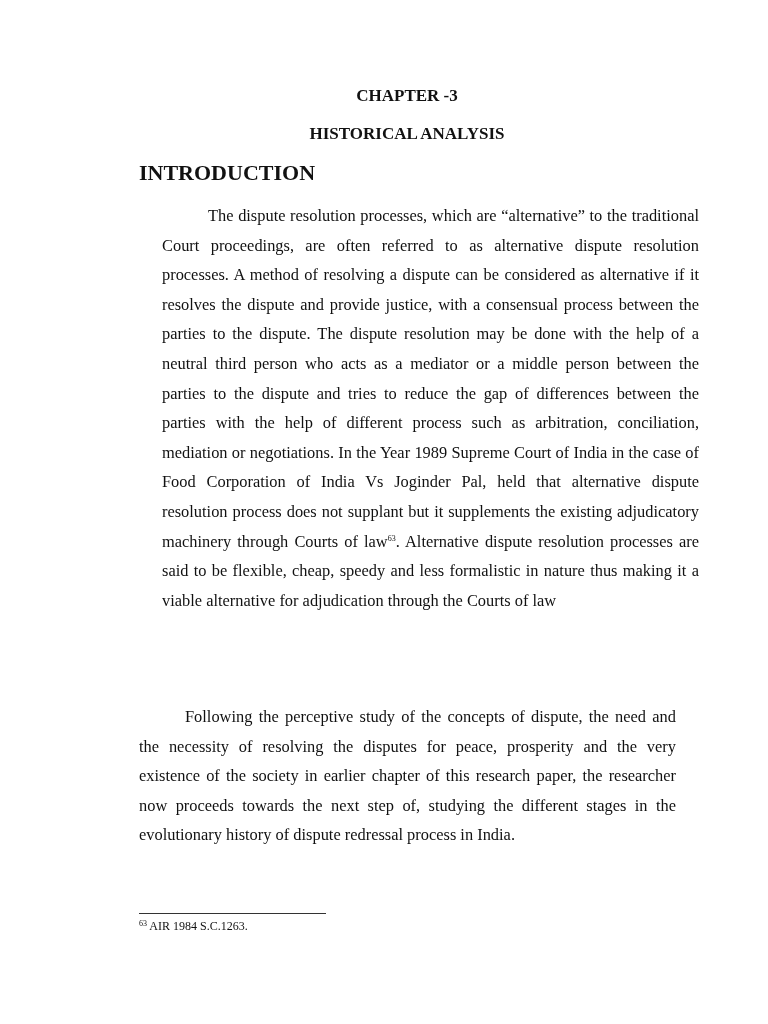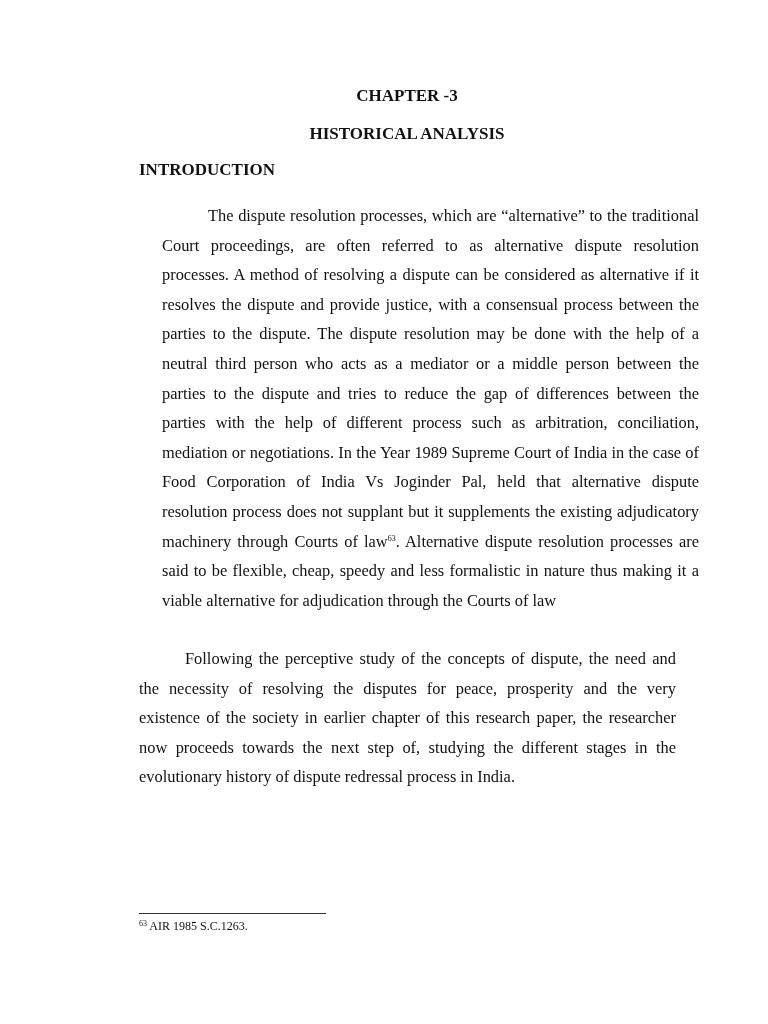--- a/index.html
+++ b/index.html
@@ -3,26 +3,26 @@
   <meta charset="utf-8">
   <style>
     html, body { margin: 0; padding: 0; background: #ffffff; }
     body { width: 768px; height: 1024px; position: relative; overflow: hidden;
            font-family: "Liberation Serif", "DejaVu Serif", serif; color: #111111; }
     .page { position: absolute; left: 0; top: 0; width: 768px; height: 1024px; background: #ffffff; font-family: Liberation Serif, serif; }
     .chapter { position: absolute; top: 86px; left: 0; width: 768px; text-align: center;
                font-weight: bold; font-size: 17px; padding-left: 46px; box-sizing: border-box; }
     .title { position: absolute; top: 124px; left: 0; width: 768px; text-align: center;
              font-weight: bold; font-size: 17px; padding-left: 46px; box-sizing: border-box; }
-    .intro { position: absolute; top: 160px; left: 139px; font-weight: bold; font-size: 17px; }
+    .intro { position: absolute; top: 160px; left: 139px; font-weight: bold; font-size: 22px; }
     .para { position: absolute; left: 139px; width: 537px; font-size: 16.4px; line-height: 29.6px;
             text-align: justify; margin: 0; }
     .para .indent { display: inline-block; width: 46px; }
     .p1 { top: 201px; margin-left: 23px; }
-    .p2 { top: 644px; }
+    .p2 { top: 702px; }
     sup.fn { font-size: 8px; vertical-align: 6px; line-height: 0; }
     .fn-rule { position: absolute; left: 139px; top: 913px; width: 187px; height: 0;
                border-top: 1.4px solid #333333; }
     .footnote { position: absolute; left: 139px; top: 919px; font-size: 12px; }
     .footnote sup { font-size: 8px; vertical-align: 4px; line-height: 0; }
     .pagenum { position: absolute; top: 937px; left: 0; width: 768px; text-align: center;
                font-weight: bold; font-size: 17px; padding-left: 46px; box-sizing: border-box; }
   </style>
 </head>
 <body>
@@ -30,15 +30,15 @@
 <div class="page">
   <div class="chapter">CHAPTER -3</div>
   <div class="title">HISTORICAL ANALYSIS</div>
   <div class="intro">INTRODUCTION</div>
 
   <p class="para p1"><span class="indent"></span><span>The dispute resolution processes, which are “alternative” to the traditional Court proceedings, are often referred to as alternative dispute resolution processes. A method of resolving a dispute can be considered as alternative if it resolves the dispute and provide justice, with a consensual process between the parties to the dispute. The dispute resolution may be done with the help of a neutral third person who acts as a mediator or a middle person between the parties to the dispute and tries to reduce the gap of differences between the parties with the help of different process such as arbitration, conciliation, mediation or negotiations. In the Year 1989 Supreme Court of India in the case of Food Corporation of India Vs Joginder Pal, held that alternative dispute resolution process does not supplant but it supplements the existing adjudicatory machinery through Courts of law</span><sup class="fn">63</sup><span>. Alternative dispute resolution processes are said to be flexible, cheap, speedy and less formalistic in nature thus making it a viable alternative for adjudication through the Courts of law</span></p>
 
   <p class="para p2"><span class="indent"></span><span>Following the perceptive study of the concepts of dispute, the need and the necessity of resolving the disputes for peace, prosperity and the very existence of the society in earlier chapter of this research paper, the researcher now proceeds towards the next step of, studying the different stages in the evolutionary history of dispute redressal process in India.</span></p>
 
   <div class="fn-rule"></div>
-  <div class="footnote"><sup>63</sup><span> AIR 1985 S.C.1263.</span></div>
+  <div class="footnote"><sup>63</sup><span> AIR 1984 S.C.1263.</span></div>
 
 </div>
 
 </body></html>

